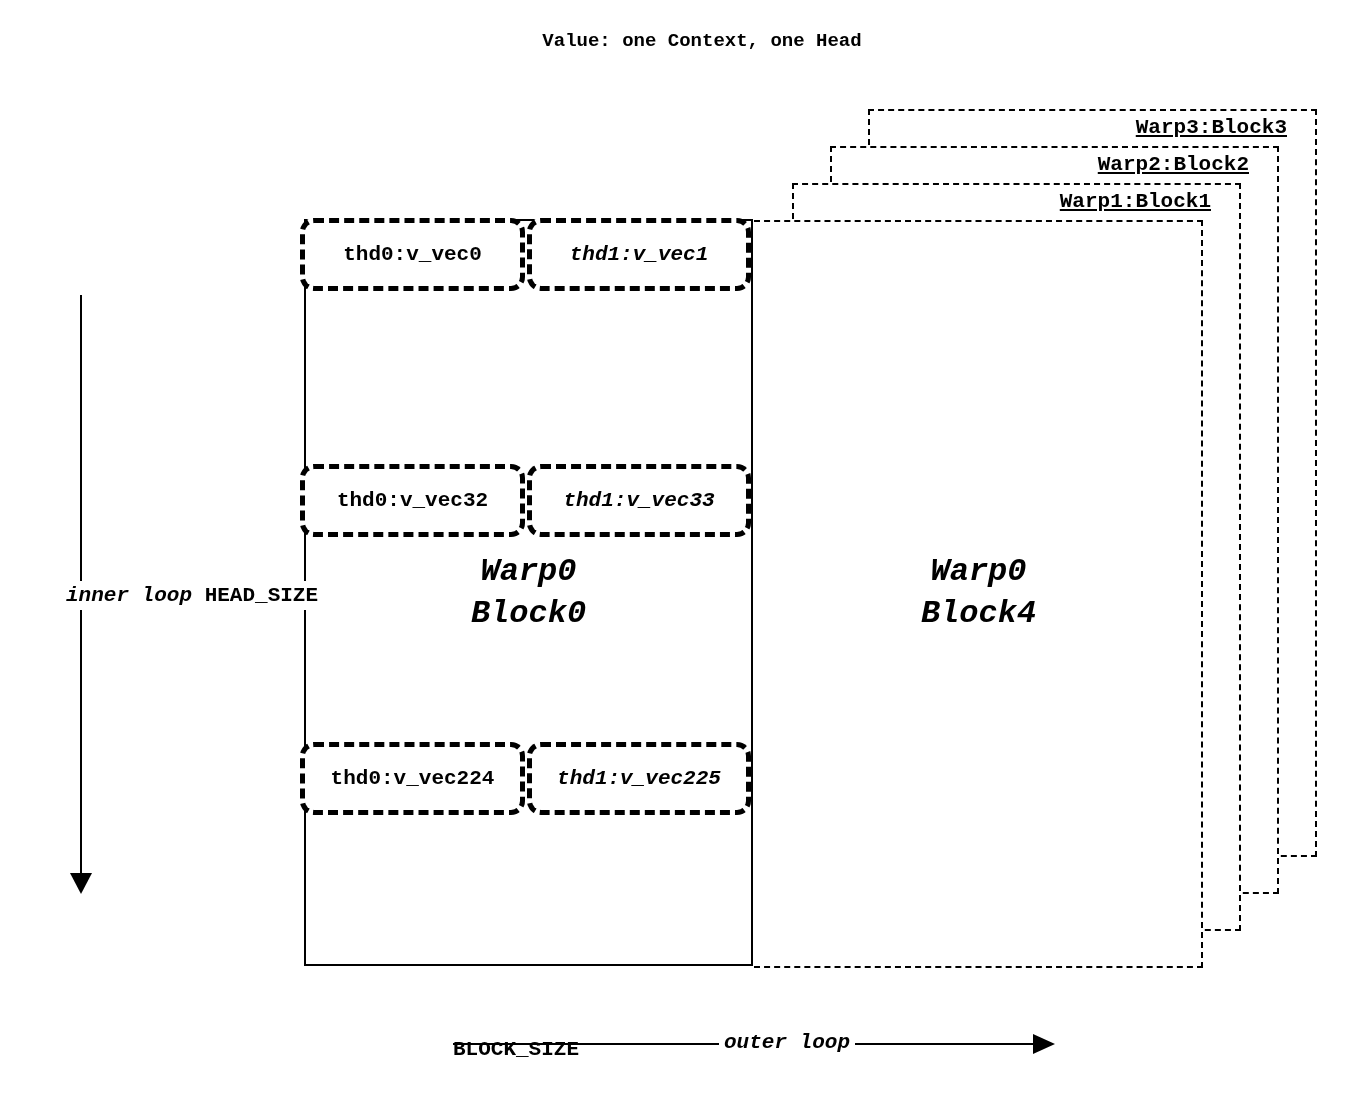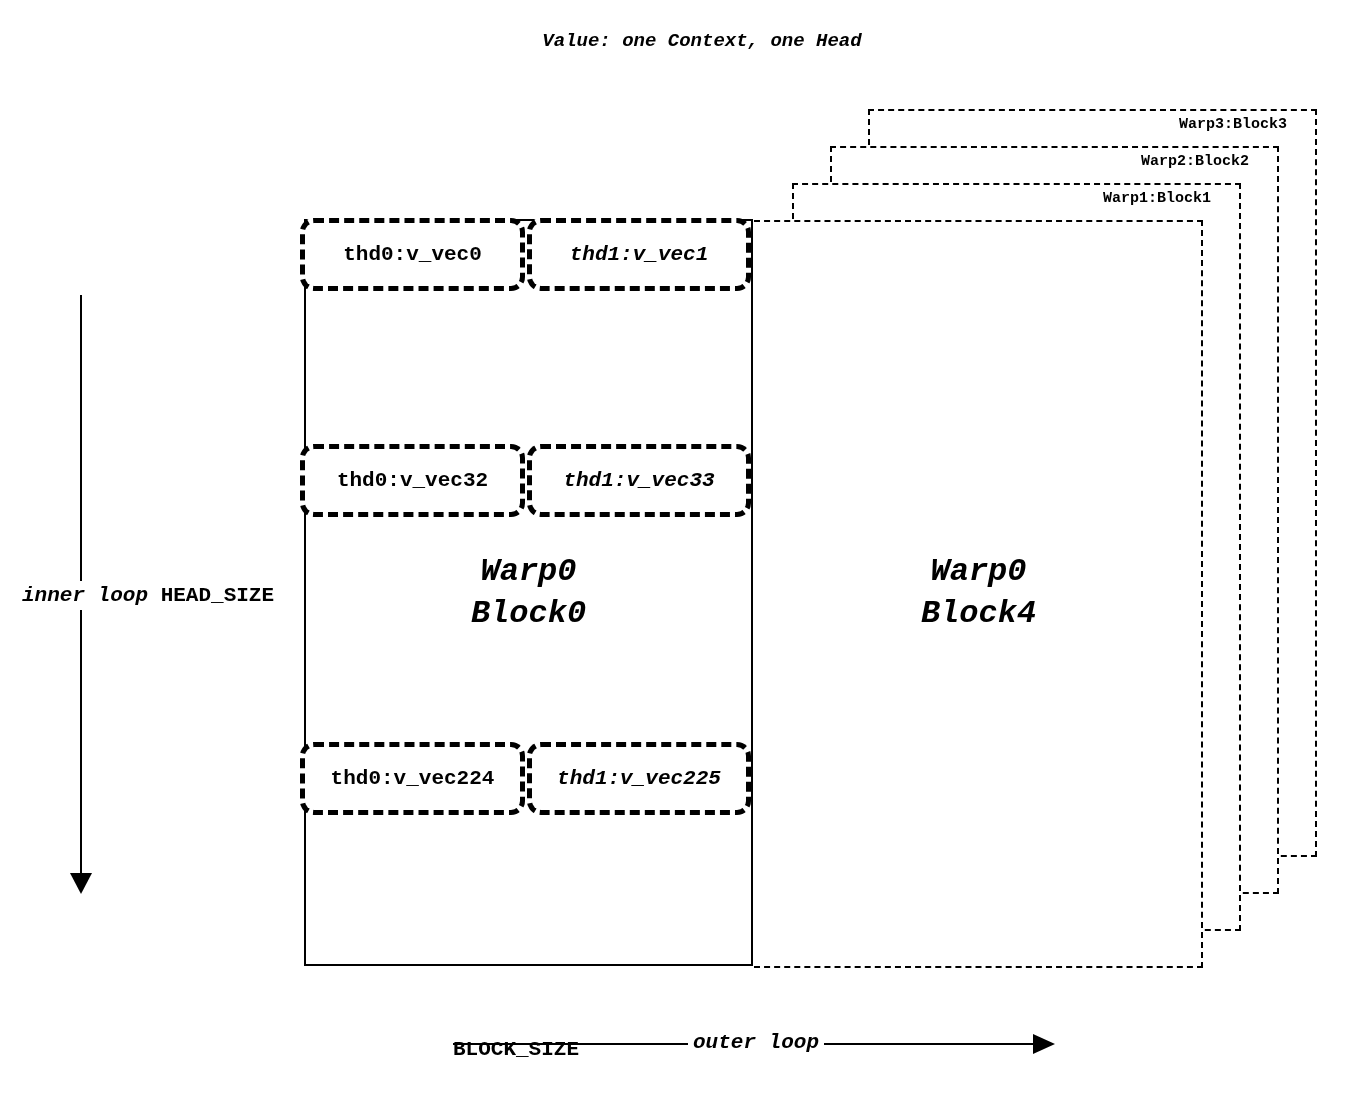--- a/index.html
+++ b/index.html
@@ -8,32 +8,33 @@
     background: #ffffff;
     position: relative;
     overflow: hidden;
     font-family: "Liberation Mono", "DejaVu Sans Mono", monospace;
     font-weight: bold;
     color: #000000;
   }
   .abs { position: absolute; box-sizing: border-box; }
 
   
-  .title { left: 362px; top: 30px; width: 680px; text-align: center; font-size: 19px; font-style: italic; }
+  .title { left: 362px; top: 30px; width: 680px; text-align: center; font-size: 19px; }
 
   
   .stack-box {
     width: 449px; height: 748px;
     border: 2px dashed #000;
     background: #fff;
   }
   .stack-box .stack-label {
     text-align: right;
     padding: 5px 28px 0 0;
-    font-size: 15px;
+    font-size: 21px;
+    text-decoration: underline;
   }
   #warp3-box { left: 868px; top: 109px; }
   #warp2-box { left: 830px; top: 146px; }
   #warp1-box { left: 792px; top: 183px; }
 
   
   #block4-box {
     left: 754px; top: 220px; width: 449px; height: 748px;
     border: 2px dashed #000; border-left: none;
     background: #fff;
@@ -59,53 +60,53 @@
     height: 73px;
     border: 5px dashed #000;
     border-radius: 14px;
     background: #fff;
     display: flex; align-items: center; justify-content: center;
     font-size: 21px;
   }
   .cell-l { left: 300px; width: 225px; }
   .cell-r { left: 527px; width: 224px; font-style: italic; }
   .row-0 { top: 218px; align-items: center; }
-  .row-1 { top: 444px; }
+  .row-1 { top: 464px; }
   .row-2 { top: 742px; text-align: right; }
 
   
   .vline { left: 80px; top: 295px; width: 2px; height: 578px; background: #000; }
   .down-head {
     left: 70px; top: 873px; width: 0; height: 0;
     border-left: 11px solid transparent;
     border-right: 11px solid transparent;
     border-top: 21px solid #000;
   }
   .inner-label {
     left: 18px; top: 581px;
     background: #fff;
     padding: 3px 4px;
     font-size: 21px;
     white-space: nowrap;
   }
-  .italic { font-style: italic; }
+  .italic { font-style: italic; margin-left: 44px; }
 
   
   .block-size { left: 453px; top: 1038px; font-size: 21px; }
 
   
   .hline { left: 453px; top: 1043px; width: 581px; height: 2px; background: #000; }
   .right-head {
     left: 1033px; top: 1034px; width: 0; height: 0;
     border-top: 10px solid transparent;
     border-bottom: 10px solid transparent;
     border-left: 22px solid #000;
   }
   .outer-label {
-    left: 650px; top: 1031px; width: 212px;
+    left: 681px; top: 1031px; width: 212px;
     display: flex; justify-content: center;
   }
   .outer-label span {
     background: #fff;
     padding: 0 5px;
     font-size: 21px;
     font-style: italic;
     white-space: nowrap;
   }
 </style>

